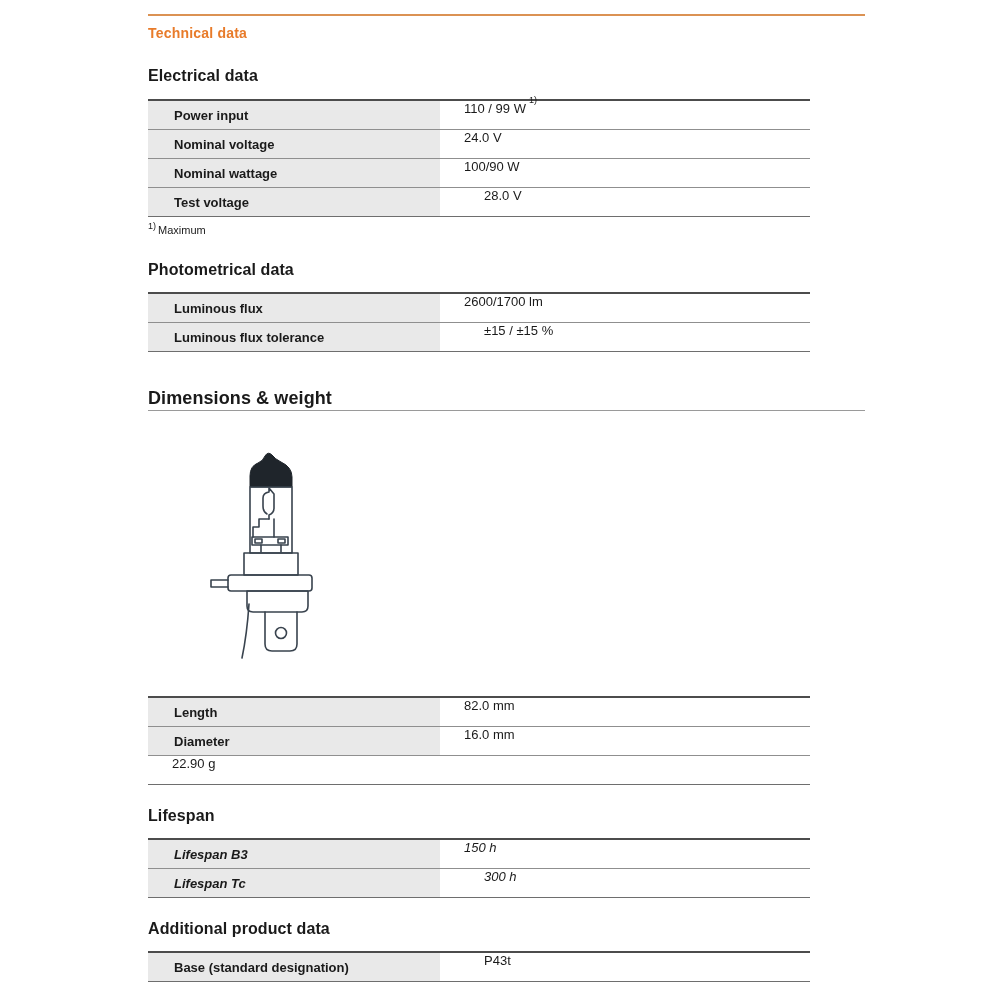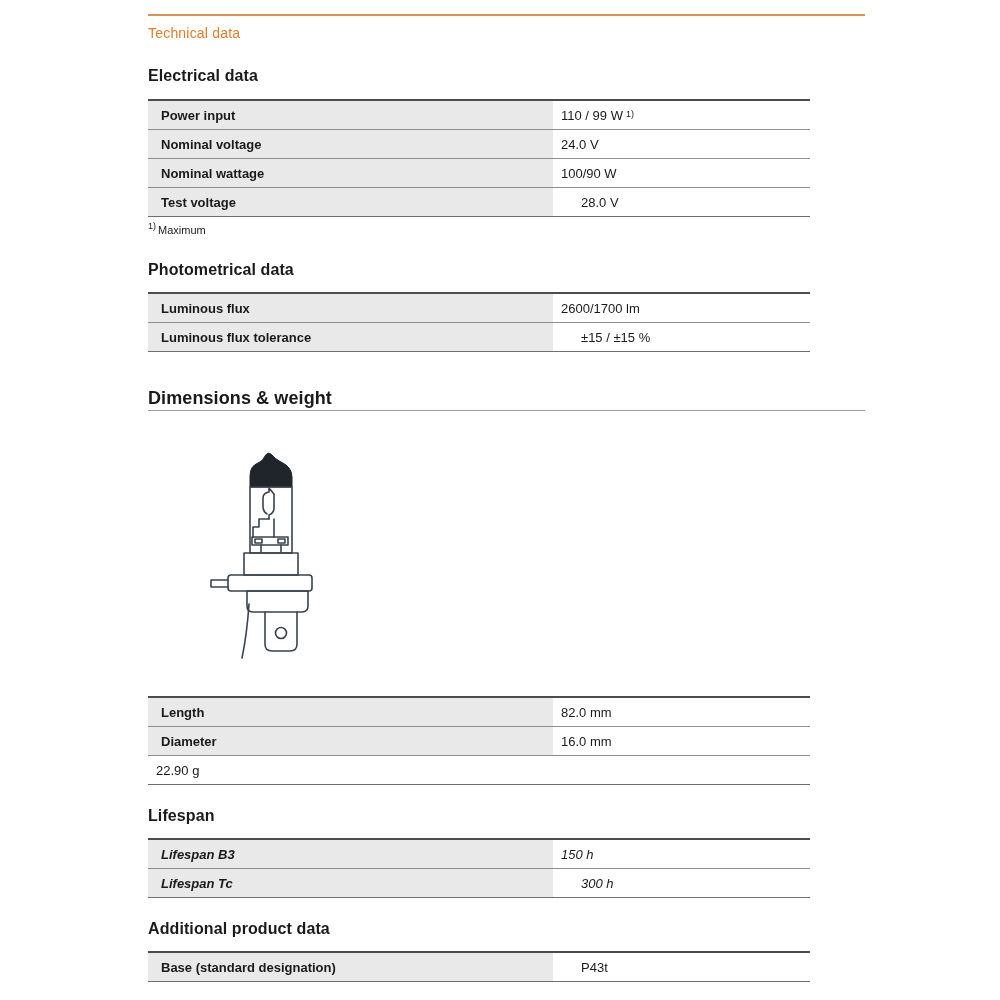--- a/index.html
+++ b/index.html
@@ -11,35 +11,35 @@
   .abs{position:absolute;}
   .orange-rule{height:2px;background:#db9253;}
   .gray-rule{height:1px;background:#9a9a9a;}
   .tab-label{font-size:14px;color:#e87b2a;letter-spacing:.2px;}
   .section-title{font-size:16px;font-weight:bold;color:#1a1a1a;letter-spacing:.1px;}
   .section-title.big{font-size:18px;}
   .dtable{width:662px;border-top:2px solid #4c4c4c;border-bottom:1px solid #6e6e6e;}
   .drow{display:flex;align-items:stretch;height:28px;border-bottom:1px solid #8f8f8f;font-size:13px;}
   .drow:last-child{border-bottom:none;gap:20px;}
   .dlabel{
-    width:405px;box-sizing:border-box;background:#e9e9e9;
-    display:flex;align-items:center;padding-left:13px;font-weight:bold;
+    width:292px;box-sizing:border-box;background:#e9e9e9;
+    display:flex;align-items:center;padding-left:26px;font-weight:bold;
   }
-  .dvalue{flex:1;display:flex;align-items:center;padding-left:8px;}
+  .dvalue{flex:1;display:flex;padding-left:24px;}
   .dvalue sup{font-size:9px;margin-left:3px;line-height:0;position:relative;top:-1px;}
   .footnote{font-size:11px;color:#1a1a1a;}
   .footnote sup{font-size:9px;margin-right:2px;}
   svg .ln{fill:none;stroke:#39434e;stroke-width:1.6;stroke-linejoin:round;stroke-linecap:round;}
   svg .cap{fill:#1f252b;stroke:#1f252b;stroke-width:1;}
 </style>
 </head>
 <body>
 
 <div class="abs orange-rule" style="left:148px;top:14px;width:717px;"></div>
-<div class="abs tab-label" style="left:148px;top:25px;">Technical data</div>
+<div class="abs tab-label" style="left:148px;top:25px;font-weight:bold;">Technical data</div>
 
 <div class="abs section-title" style="left:148px;top:67px;">Electrical data</div>
 
 <div class="abs dtable" style="left:148px;top:99px;">
   <div class="drow">
     <div class="dlabel">Power input</div>
     <div class="dvalue">
         <span>110 / 99 W</span>
         <sup>1)</sup>
       </div>

